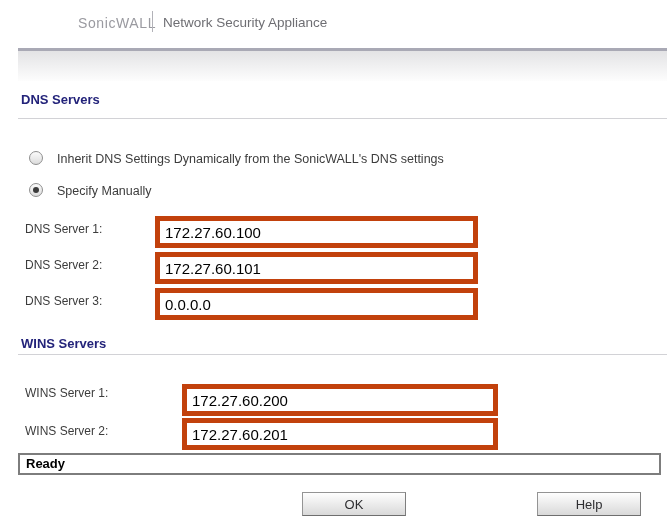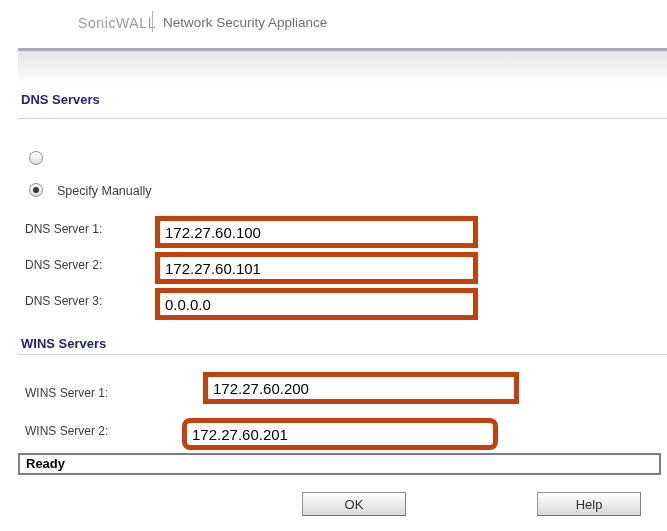--- a/index.html
+++ b/index.html
@@ -68,22 +68,22 @@
     position:absolute; height:22px; border:5px solid #c2410c;
     font-family:"Liberation Sans", sans-serif; font-size:15px; color:#000;
     padding:0 0 0 5px; margin:0; background:#fff; outline:none;
   }
   .dns-input  { left:155px; width:308px; }
   .wins-input { left:182px; width:301px; }
 
   .dns-label-0  { top:222px; }  .dns-input-0  { top:216px; }
   .dns-label-1  { top:258px; }  .dns-input-1  { top:252px; }
   .dns-label-2  { top:294px; }  .dns-input-2  { top:288px; }
-  .wins-label-0 { top:386px; }  .wins-input-0 { top:372px;margin-left:21px; }
-  .wins-label-1 { top:424px; }  .wins-input-1 { top:418px;border-radius:8px; }
+  .wins-label-0 { top:386px; }  .wins-input-0 { top:384px; }
+  .wins-label-1 { top:424px; }  .wins-input-1 { top:418px; }
 
   
   .status-bar {
     position:absolute; left:18px; top:453px; width:633px; height:18px;
     border:2px solid #7d7d7d; background:#fff;
     font-size:13px; font-weight:bold; color:#000;
     line-height:18px; padding-left:6px;
   }
 
   
@@ -106,20 +106,21 @@
   <span class="brand">SonicWALL</span>
   <span class="brand-divider"></span>
   <span class="product">Network Security Appliance</span>
 
   <div class="top-band"></div>
 
   <div class="section-title dns-title">DNS Servers</div>
   <div class="section-rule dns-rule"></div>
 
   <span class="radio radio-1"></span>
+  <span class="radio-label radio-label-1">Inherit DNS Settings Dynamically from the SonicWALL's DNS settings</span>
 
   <span class="radio radio-2 checked">
       <span class="dot"></span>
     </span>
   <span class="radio-label radio-label-2">Specify Manually</span>
 
   <span class="field-label dns-label-0">DNS Server 1:</span>
   <input class="ip-input dns-input dns-input-0" type="text" value="172.27.60.100" style="">
 
   <span class="field-label dns-label-1">DNS Server 2:</span>

